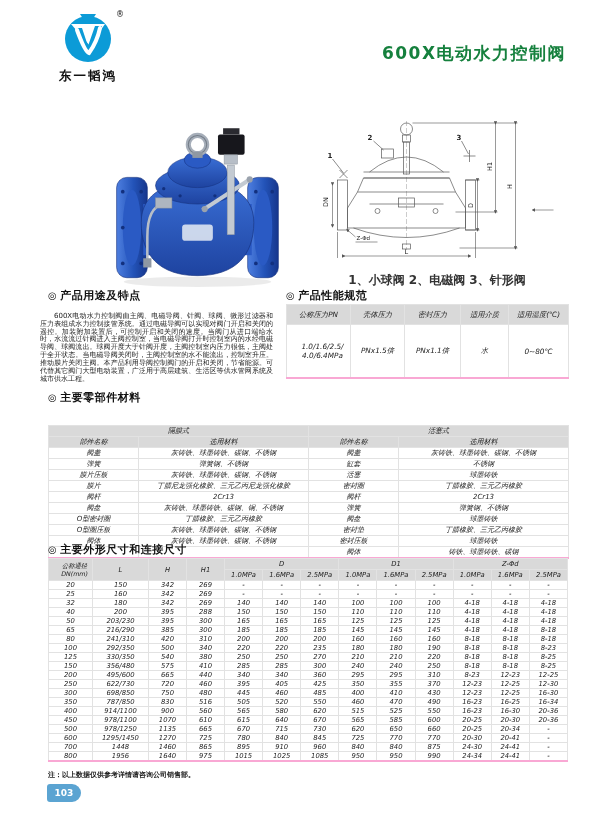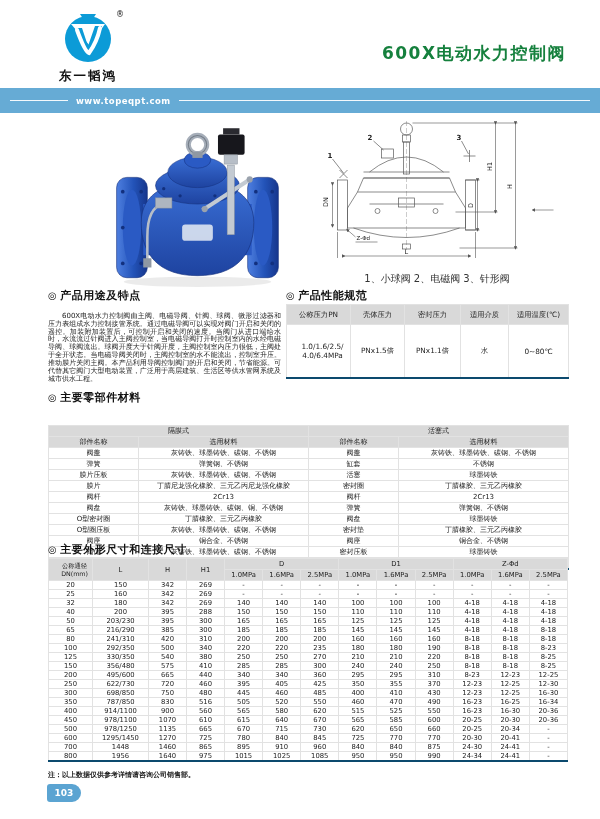--- a/index.html
+++ b/index.html
@@ -13,33 +13,33 @@
   .doc-title{position:absolute;right:34px;top:42px;font-size:17px;font-weight:bold;
              letter-spacing:1.5px;color:#15803d;margin-left:24px;}
   .banner{position:absolute;left:0;top:88px;width:600px;height:25px;background:#66abd5;
           display:flex;align-items:center;padding:0 10px;box-sizing:border-box;}
   .banner .line1{width:58px;height:1px;background:#f4f9fc;}
   .banner .line2{flex:1;height:1px;background:#f4f9fc;}
   .banner .url{color:#fff;font-size:8.5px;letter-spacing:.5px;margin:0 8px;font-weight:bold;}
   
   .photo{position:absolute;left:100px;top:118px;}
   .diagram-wrap{position:absolute;left:318px;top:116px;width:238px;}
-  .diagram-caption{margin-top:2px;text-align:center;font-size:10px;color:#333;font-weight:normal;}
+  .diagram-caption{margin-top:2px;text-align:center;font-size:12px;color:#333;font-weight:bold;}
   
   .sec-h{position:absolute;margin:0;font-size:11px;font-weight:bold;color:#111;letter-spacing:.5px;}
   .sec-h .marker{font-size:10px;margin-right:3px;color:#111;}
   
-  .usage-body{position:absolute;left:48px;top:306px;width:233px;font-size:7px;line-height:1.12;
+  .usage-body{position:absolute;left:40px;top:306px;width:233px;font-size:7px;line-height:1.12;
               text-align:justify;text-indent:2em;color:#222;}
   
   table{border-collapse:collapse;table-layout:fixed;background:#fff;}
   th,td{border:1px solid #e2e2e2;text-align:center;vertical-align:middle;
         overflow:hidden;white-space:nowrap;padding:0;}
   thead th{background:#d9d9d9;font-weight:normal;color:#222;}
-  .blue-bottom{border-bottom:2px solid #0c4a6e;}
+  .blue-bottom{border-bottom:2px solid #f9a8d4;font-style:italic;}
   .preline{white-space:pre-line;padding-left:8px;}
   
   .perf-table{position:absolute;left:286px;top:304px;width:282px;font-size:7.3px;}
   .perf-table thead th{height:19px;}
   .perf-table tbody td{height:52px;}
   
   .mat-table{position:absolute;left:48px;top:425px;width:520px;font-size:7px;}
   .mat-table thead th{height:10px;}
   .mat-table tbody td{height:9px;}
   
@@ -65,25 +65,20 @@
       <polygon points="19,4 35,4 27,17" fill="#0c9bd7"></polygon>
       <polygon points="10,14 44,14 29,36" fill="#ffffff"></polygon>
       <path d="M15,18 L25,44 L30,44 L41,16 L34,16 L27,36 L21,18 Z" fill="#0c9bd7"></path>
       <path d="M16,20 Q24,42 28,43 Q36,32 39,18" fill="none" stroke="#ffffff" stroke-width="4" stroke-linecap="round"></path>
     </svg>
     <span class="tm">®</span>
     <div class="logo-text">东一韬鸿</div>
   </div>
   <div class="doc-title">600X电动水力控制阀</div>
 
-  <div class="banner">
-    <div class="line1"></div>
-    <span class="url">www.topeqpt.com</span>
-    <div class="line2"></div>
-  </div>
 
   <svg class="photo" width="195" height="172" viewBox="0 0 190 168">
     <defs>
       <linearGradient id="gv" x1="0" y1="0" x2="0" y2="1">
         <stop offset="0" stop-color="#3a6fd6"></stop>
           <stop offset="1" stop-color="#1e43a0"></stop>
       </linearGradient>
       <linearGradient id="gh" x1="0" y1="0" x2="1" y2="0">
         <stop offset="0" stop-color="#4e7fe0"></stop>
           <stop offset=".55" stop-color="#2353b8"></stop>
@@ -312,26 +307,20 @@
           <td>阀盘</td>
           <td>球墨铸铁</td>
         </tr>
         <tr>
           <td>O型圈压板</td>
           <td>灰铸铁、球墨铸铁、碳钢、不锈钢</td>
           <td>密封垫</td>
           <td>丁腈橡胶、三元乙丙橡胶</td>
         </tr>
         <tr>
-          <td>阀座</td>
-          <td>铜合金、不锈钢</td>
-          <td>阀座</td>
-          <td>铜合金、不锈钢</td>
-        </tr>
-        <tr>
           <td>阀体</td>
           <td>灰铸铁、球墨铸铁、碳钢、不锈钢</td>
           <td>密封压板</td>
           <td>球墨铸铁</td>
         </tr>
         <tr>
           <td></td>
           <td></td>
           <td>阀体</td>
           <td>铸铁、球墨铸铁、碳钢</td>

